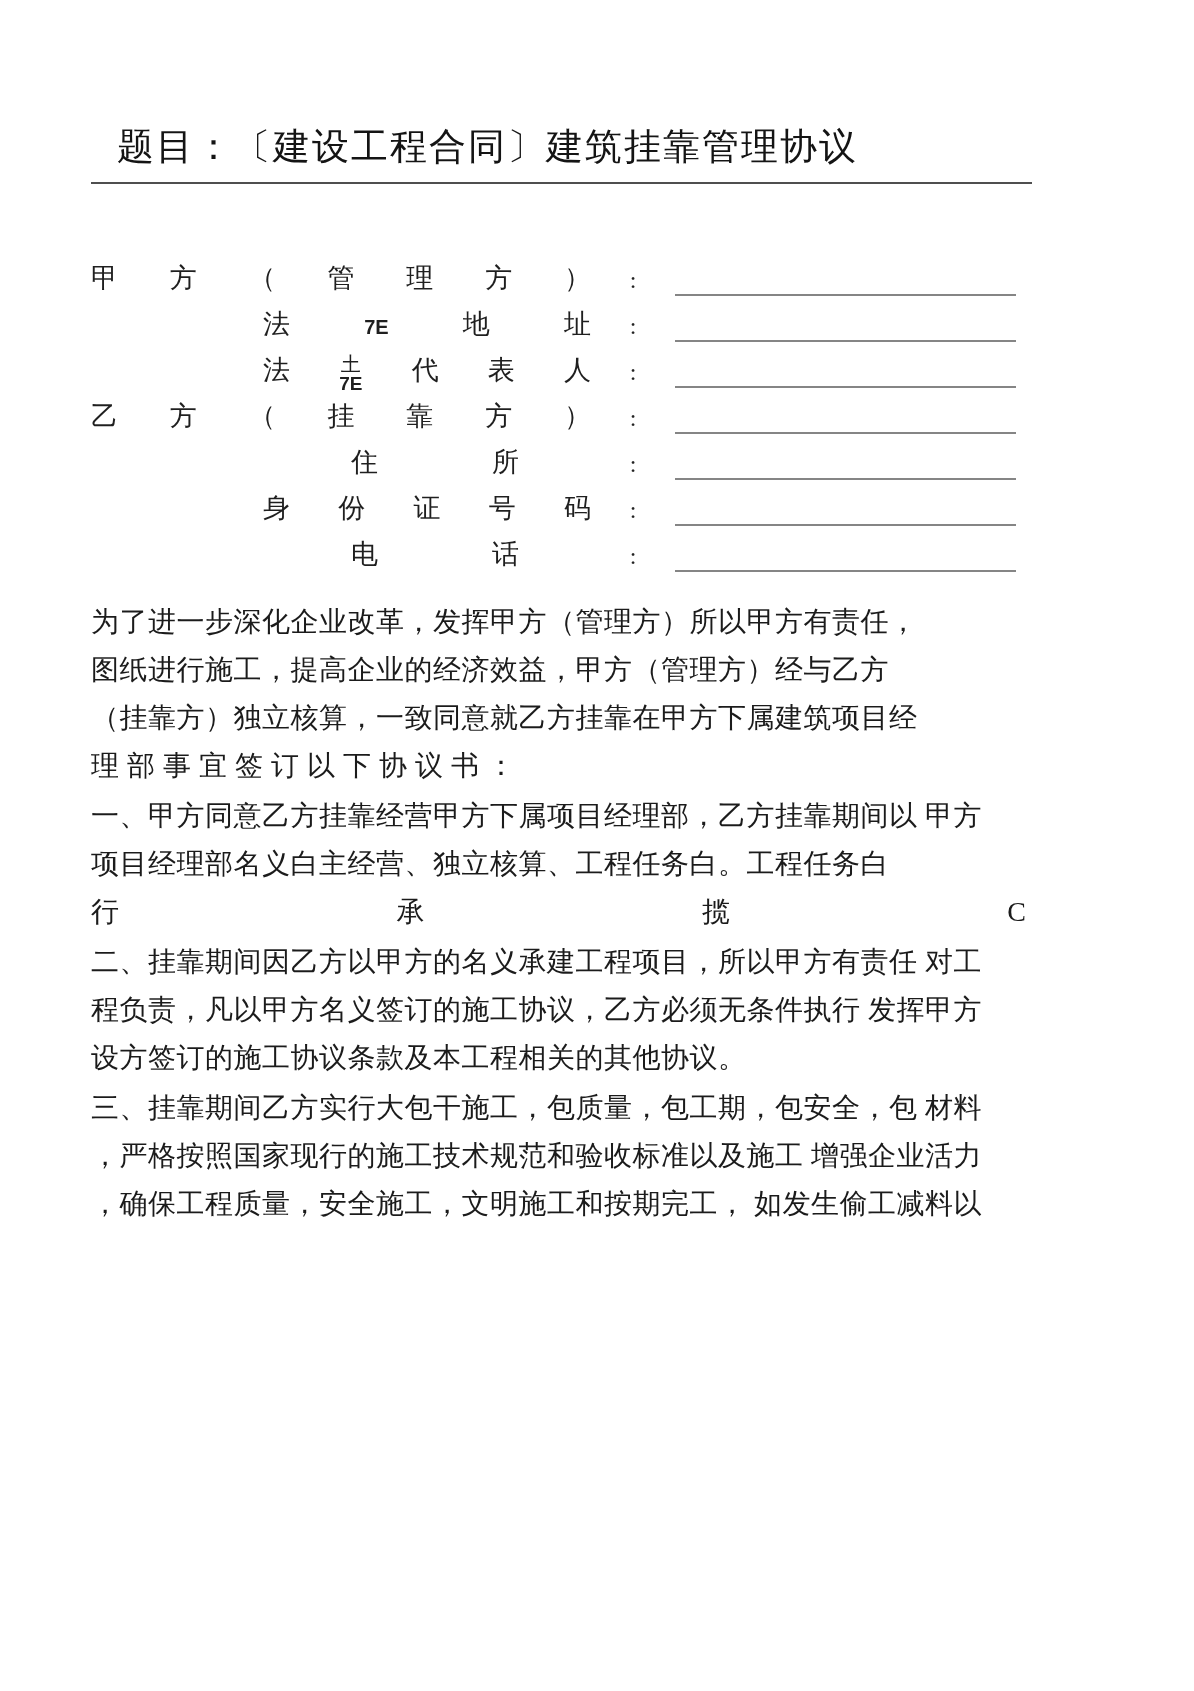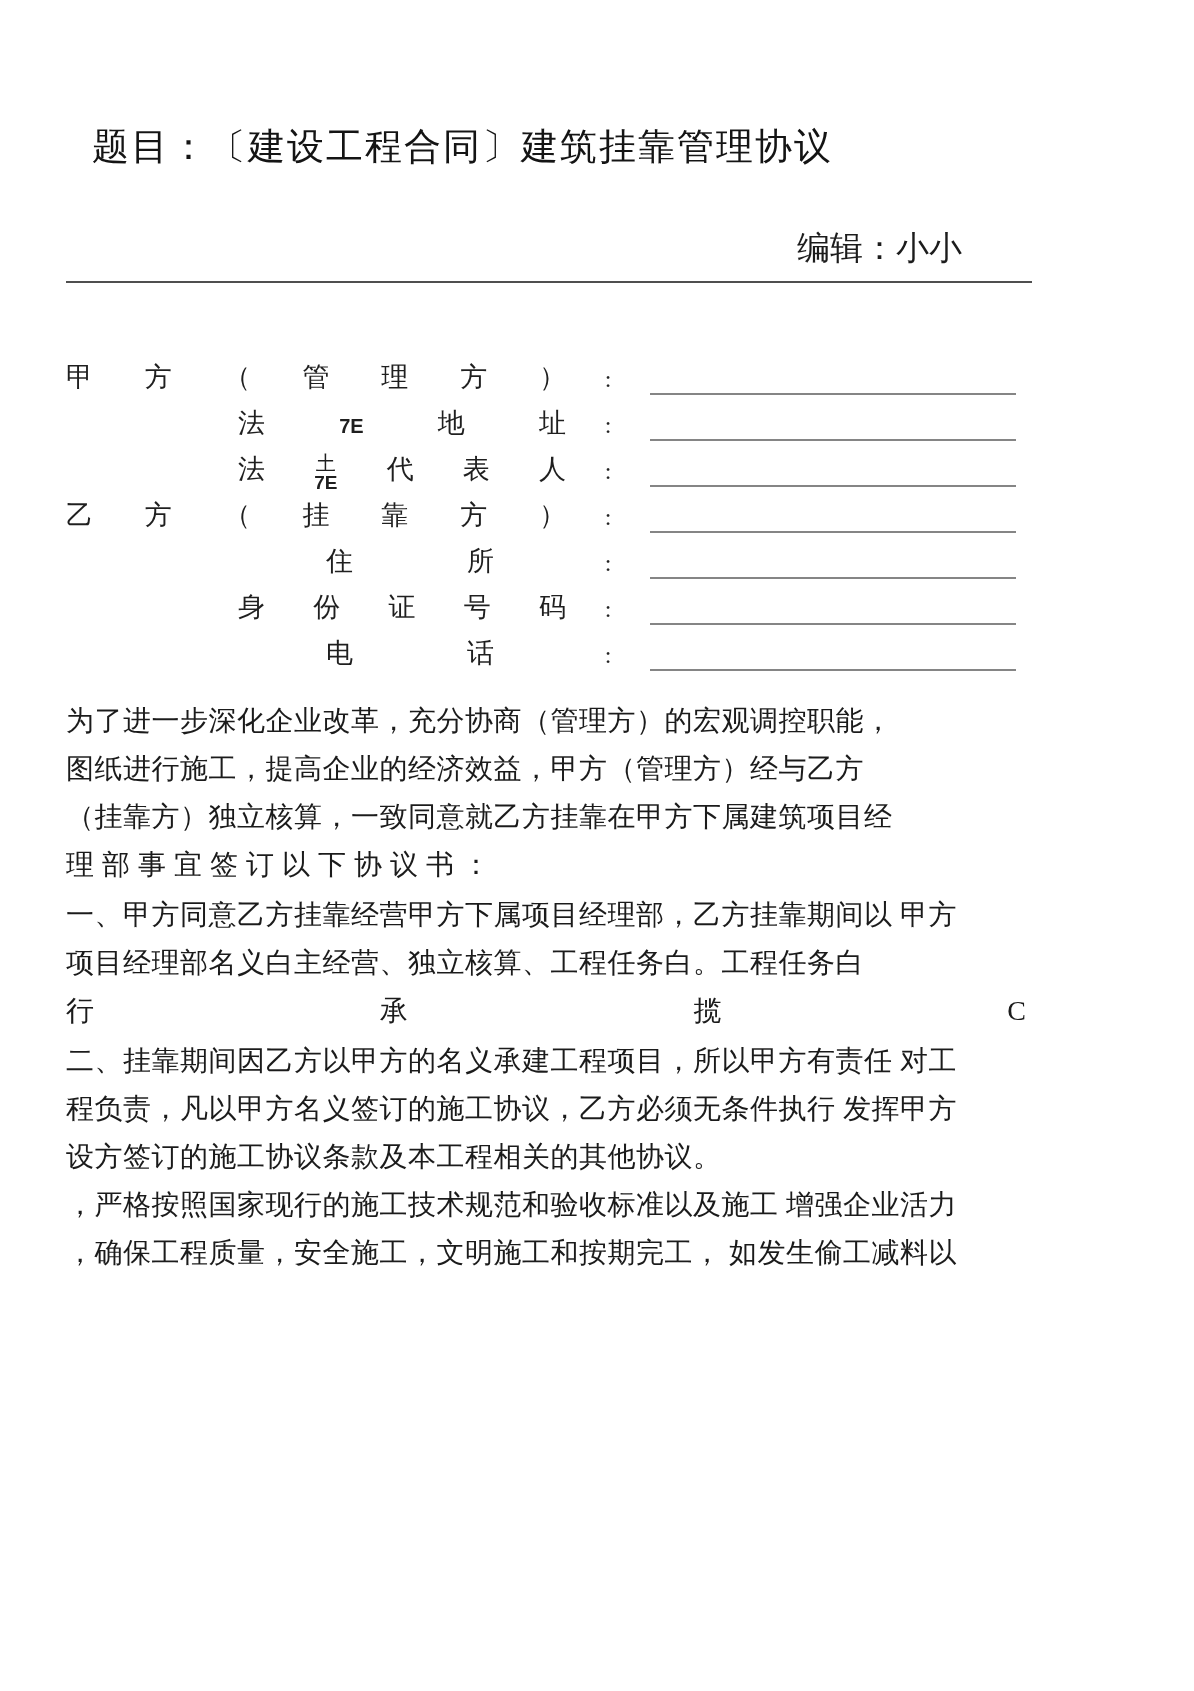--- a/index.html
+++ b/index.html
@@ -3,21 +3,21 @@
 <meta charset="utf-8">
 <style>
   html, body { margin:0; padding:0; background:#ffffff; }
   .page {
     position:relative;
     width:1194px;
     height:1691px;
     margin:0 auto;
     background:#ffffff;
     box-sizing:border-box;
-    padding:122px 162px 0 66px;
+    padding:122px 162px 0 91px;
     font-family:"Liberation Serif","DejaVu Serif",serif;
     color:#1c1c1c;
     overflow:hidden;
   }
   .doc-title {
     margin:0 0 0 26px;
     font-size:37px;
     font-weight:400;
     letter-spacing:2px;
     color:#141414;
@@ -98,21 +98,20 @@
     justify-content:space-between;
     padding-right:6px;
     letter-spacing:0;
   }
 </style>
 </head>
 <body>
 
 <div class="page">
   <h1 class="doc-title">题目：〔建设工程合同〕建筑挂靠管理协议</h1>
-  <div class="editor-line">编辑：小小</div>
   <div class="rule"></div>
 
   <div class="form-section">
       <div class="form-row">
         <div class="label-area">
           <div class="label-box wide">
             <span class="seg">甲</span>
             <span class="seg">方</span>
             <span class="seg">（</span>
             <span class="seg">管</span>
@@ -196,26 +195,27 @@
             <span class="seg">电</span>
             <span class="seg">话</span>
           </div>
         </div>
         <span class="colon">:</span>
         <div class="blank"></div>
       </div>
     </div>
 
   <div class="body-section">
-      <div class="body-line">为了进一步深化企业改革，充分协商（管理方）的宏观调控职能，</div>
+      <div class="body-line">为了进一步深化企业改革，发挥甲方（管理方）所以甲方有责任，</div>
       <div class="body-line">图纸进行施工，提高企业的经济效益，甲方（管理方）经与乙方</div>
       <div class="body-line">（挂靠方）独立核算，一致同意就乙方挂靠在甲方下属建筑项目经</div>
       <div class="body-line">理 部 事 宜 签 订 以 下 协 议 书 ：</div>
       <div class="body-line para-start">一、甲方同意乙方挂靠经营甲方下属项目经理部，乙方挂靠期间以 甲方</div>
       <div class="body-line">项目经理部名义白主经营、独立核算、工程任务白。工程任务白</div>
       <div class="body-line justify"><span>行</span><span>承</span><span>揽</span><span>C</span></div>
       <div class="body-line para-start">二、挂靠期间因乙方以甲方的名义承建工程项目，所以甲方有责任 对工</div>
       <div class="body-line">程负责，凡以甲方名义签订的施工协议，乙方必须无条件执行 发挥甲方</div>
       <div class="body-line">设方签订的施工协议条款及本工程相关的其他协议。</div>
+      <div class="body-line para-start">三、挂靠期间乙方实行大包干施工，包质量，包工期，包安全，包 材料</div>
       <div class="body-line">，严格按照国家现行的施工技术规范和验收标准以及施工 增强企业活力</div>
       <div class="body-line">，确保工程质量，安全施工，文明施工和按期完工， 如发生偷工减料以</div>
     </div>
 </div>
 
 </body></html>

